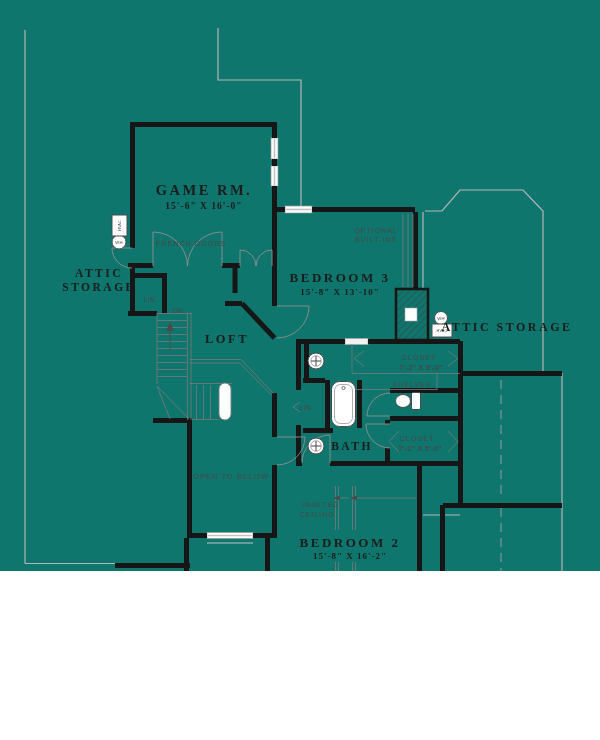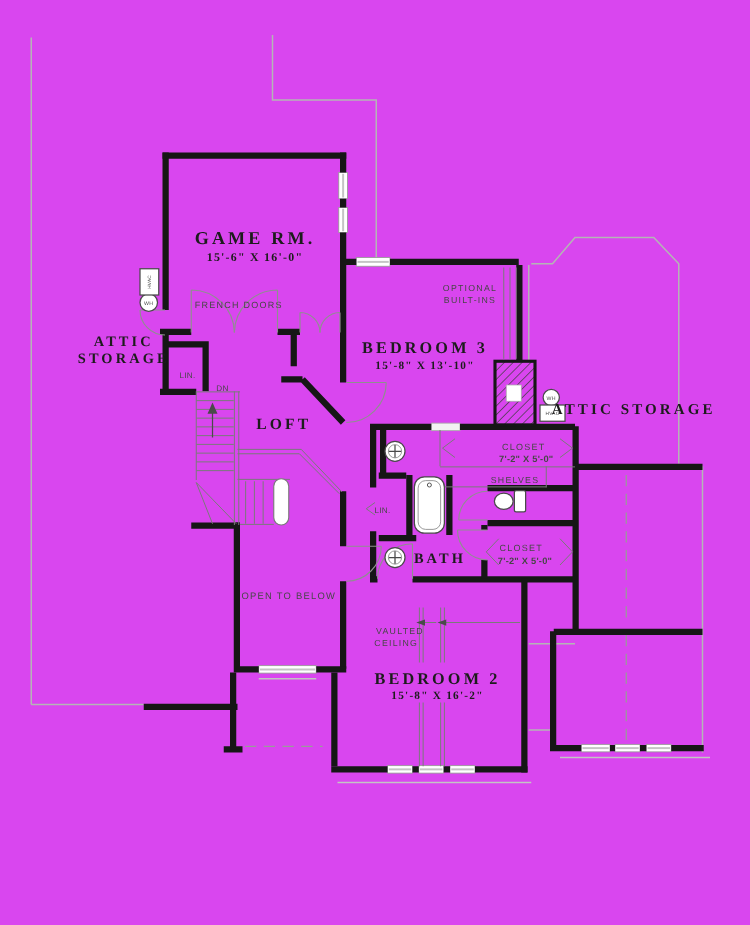--- a/index.html
+++ b/index.html
@@ -1,16 +1,16 @@
 <!DOCTYPE html>
 <html><head>
 <meta charset="utf-8">
 <style>
   html,body{margin:0;padding:0;background:#fff;}
-  #stage{position:relative;width:600px;height:740px;background:#d946ef;overflow:hidden;}
+  #stage{position:relative;width:600px;height:571px;background:#0f766e;overflow:hidden;}
   svg{position:absolute;left:0;top:0;}
   .w5{stroke:#161616;stroke-width:5;fill:none;stroke-linecap:butt;}
   .t1{stroke:#4a4a4a;stroke-width:1;fill:none;}
   .t07{stroke:#7a7a7a;stroke-width:.8;fill:none;}
   .roof{stroke:#b5b5b5;stroke-width:1.2;fill:none;}
   .dash{stroke:#9a9a9a;stroke-width:1;stroke-dasharray:9 6;fill:none;}
   .arc{stroke:#8f8f8f;stroke-width:.9;fill:none;}
   .win{fill:#ffffff;stroke:#999;stroke-width:.7;}
   .winline{stroke:#c4c4c4;stroke-width:1.6;fill:none;}
   .sill{stroke:#c4c4c4;stroke-width:1.2;fill:none;}

